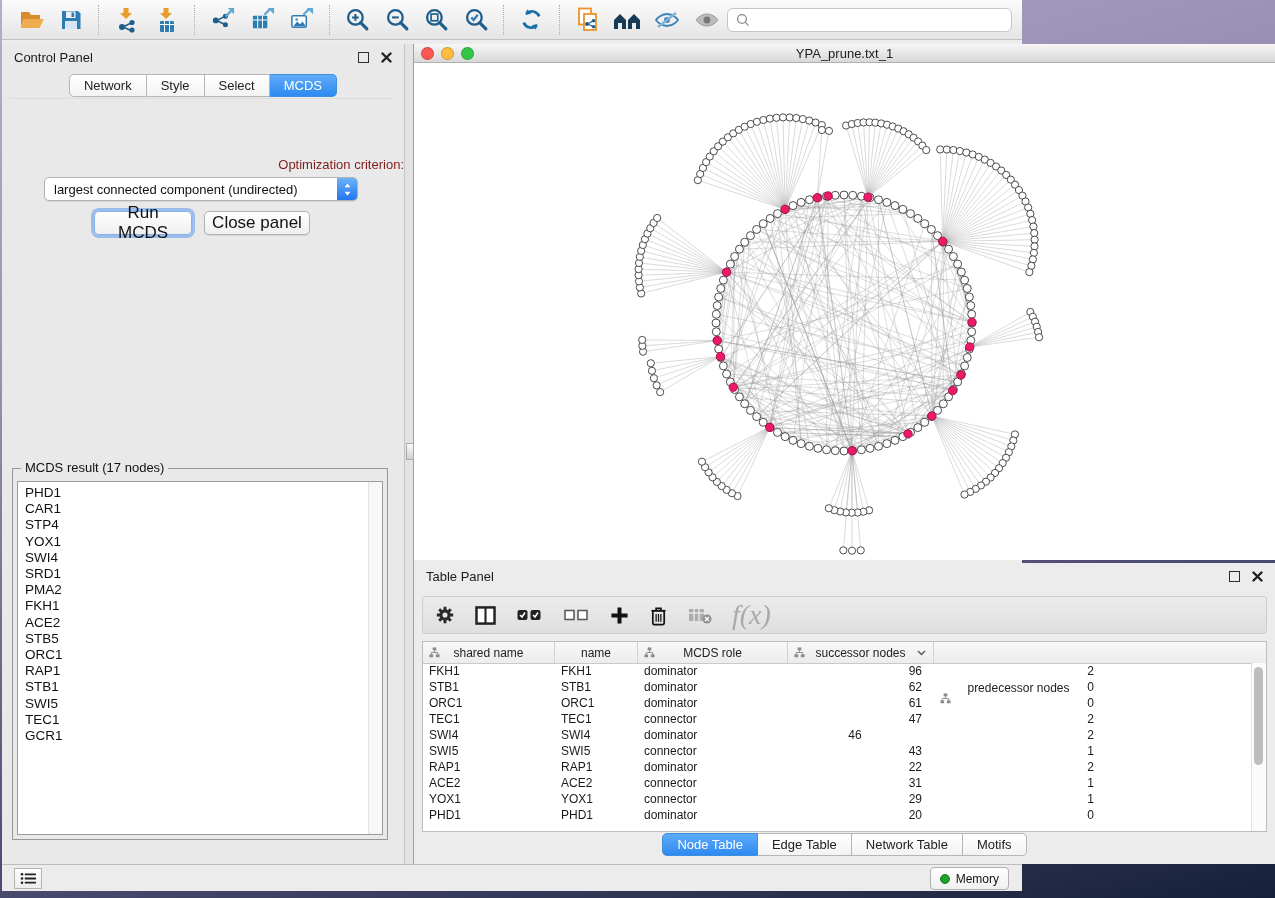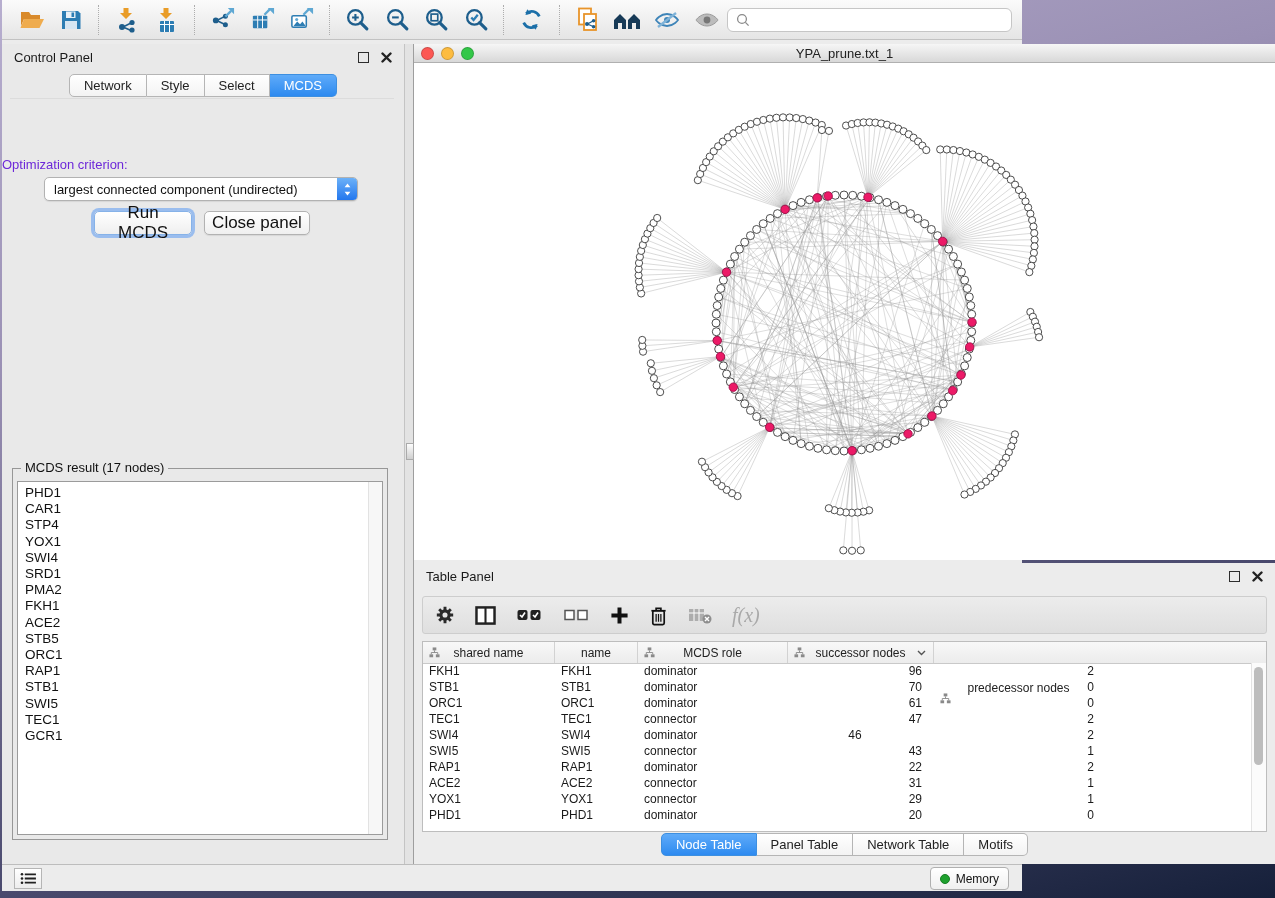--- a/index.html
+++ b/index.html
@@ -25,21 +25,21 @@
   .head-btns{margin-left:auto;display:flex;gap:12px;align-items:center;}
   .mini-float{width:9px;height:9px;border:1.6px solid #2d2d2d;display:inline-block;}
   .cp-tabs{position:absolute;left:0;right:0;top:30px;display:flex;justify-content:center;}
   .seg-tab{font-size:13px;padding:3px 14px;background:linear-gradient(#fff,#f3f3f3);
     border:1px solid #b5b5b5;border-left:none;color:#222;}
   .seg-tab:first-child{border-left:1px solid #b5b5b5;border-radius:5px 0 0 5px;}
   .seg-tab:last-child{border-radius:0 5px 5px 0;}
   .seg-tab.active{background:linear-gradient(#5fabf9,#2d8af0);color:#fff;border-color:#3d8fe0;}
   .cp-section{position:absolute;left:8px;top:54px;width:384px;height:404px;
     border-top:1px solid #dcdcdc;}
-  .opt-label{position:absolute;top:113px;left:0;right:0;text-align:left;font-size:13px;color:#6d28d9;}
+  .opt-label{position:absolute;top:113px;left:0;right:0;text-align:right;font-size:13px;color:#7f1d1d;}
   .opt-select{position:absolute;top:133px;left:42px;width:314px;height:24px;background:#fff;
     border:1px solid #b2b2b2;border-radius:5px;display:flex;align-items:center;font-size:13px;
     padding-left:9px;box-sizing:border-box;box-shadow:0 1px 1px rgba(0,0,0,.08);color:#111;}
   .stepper{position:absolute;right:0;top:0;bottom:0;width:20px;border-radius:0 4px 4px 0;
     background:linear-gradient(#6cb1f8,#2377ee);display:flex;align-items:center;justify-content:center;}
   .push-btn{position:absolute;height:24px;background:linear-gradient(#ffffff,#efefef);
     border:1px solid #b2b2b2;border-radius:5px;font-size:17px;color:#111;display:flex;
     align-items:center;justify-content:center;box-shadow:0 1px 1px rgba(0,0,0,.08);box-sizing:border-box;}
   .run-btn{left:92px;top:167px;width:98px;box-shadow:0 0 0 3px rgba(120,170,240,.7);border-color:#86b2e8;}
   .closep-btn{left:202px;top:167px;width:106px;}
@@ -85,21 +85,21 @@
   .tp-tabs{position:absolute;left:0;right:0;top:270px;display:flex;justify-content:center;}
 
   
   .status-bar{position:absolute;left:0;right:0;top:864px;height:26px;background:#ececec;border-top:1px solid #bdbdbd;}
   .sb-list{position:absolute;left:12px;top:3px;width:26px;height:19px;
     background:linear-gradient(#fff,#ededed);border:1px solid #b5b5b5;display:flex;
     align-items:center;justify-content:center;}
   .sb-mem{position:absolute;right:13px;top:2px;height:21px;padding:0 9px;display:flex;align-items:center;
     gap:6px;background:linear-gradient(#fff,#f0f0f0);border:1px solid #b0b0b0;border-radius:4px;font-size:12px;color:#111;}
   .mem-dot{width:10px;height:10px;border-radius:50%;background:#1fa12e;border:1px solid #187f24;box-sizing:border-box;}
-  .fx-label{font-family:"Liberation Serif",serif;font-style:italic;font-size:20px;color:#a9a9a9;}
+  .fx-label{font-family:"Liberation Serif",serif;font-style:italic;font-size:28px;color:#a9a9a9;}
 </style>
 </head>
 <body>
 
 <div class="desktop">
 <div class="app-window">
 
   <div class="toolbar">
     <button class="tbtn">
       <svg width="26" height="24" viewBox="0 0 26 24">
@@ -1035,21 +1035,21 @@
               <div class="nt-cell" style="width: 132px; padding-left: 6px;">FKH1</div>
               <div class="nt-cell" style="width: 83px; padding-left: 6px;">FKH1</div>
               <div class="nt-cell" style="width: 150px; padding-left: 6px;">dominator</div>
               <div class="nt-cell" style="width: 146px; text-align: right; padding-right: 12px;">96</div>
               <div class="nt-cell" style="width: 170px; text-align: right; padding-right: 10px;">2</div>
             </div>
             <div class="nt-row">
               <div class="nt-cell" style="width: 132px; padding-left: 6px;">STB1</div>
               <div class="nt-cell" style="width: 83px; padding-left: 6px;">STB1</div>
               <div class="nt-cell" style="width: 150px; padding-left: 6px;">dominator</div>
-              <div class="nt-cell" style="width: 146px; text-align: right; padding-right: 12px;">70</div>
+              <div class="nt-cell" style="width: 146px; text-align: right; padding-right: 12px;">62</div>
               <div class="nt-cell" style="width: 170px; text-align: right; padding-right: 10px;">0</div>
             </div>
             <div class="nt-row">
               <div class="nt-cell" style="width: 132px; padding-left: 6px;">ORC1</div>
               <div class="nt-cell" style="width: 83px; padding-left: 6px;">ORC1</div>
               <div class="nt-cell" style="width: 150px; padding-left: 6px;">dominator</div>
               <div class="nt-cell" style="width: 146px; text-align: right; padding-right: 12px;">61</div>
               <div class="nt-cell" style="width: 170px; text-align: right; padding-right: 10px;">0</div>
             </div>
             <div class="nt-row">
@@ -1101,21 +1101,21 @@
               <div class="nt-cell" style="width: 146px; text-align: right; padding-right: 12px;">20</div>
               <div class="nt-cell" style="width: 170px; text-align: right; padding-right: 10px;">0</div>
             </div>
           </div>
       <div class="nt-scroll">
         <div class="nt-thumb"></div>
       </div>
     </div>
     <div class="tp-tabs">
           <div class="seg-tab active">Node Table</div>
-          <div class="seg-tab">Panel Table</div>
+          <div class="seg-tab">Edge Table</div>
           <div class="seg-tab">Network Table</div>
           <div class="seg-tab">Motifs</div>
         </div>
   </div>
 
   <div class="status-bar">
     <span class="sb-list">
       <svg width="17" height="13" viewBox="0 0 18 14">
             <g fill="#222">
               <circle cx="2" cy="2.5" r="1.4"></circle>

